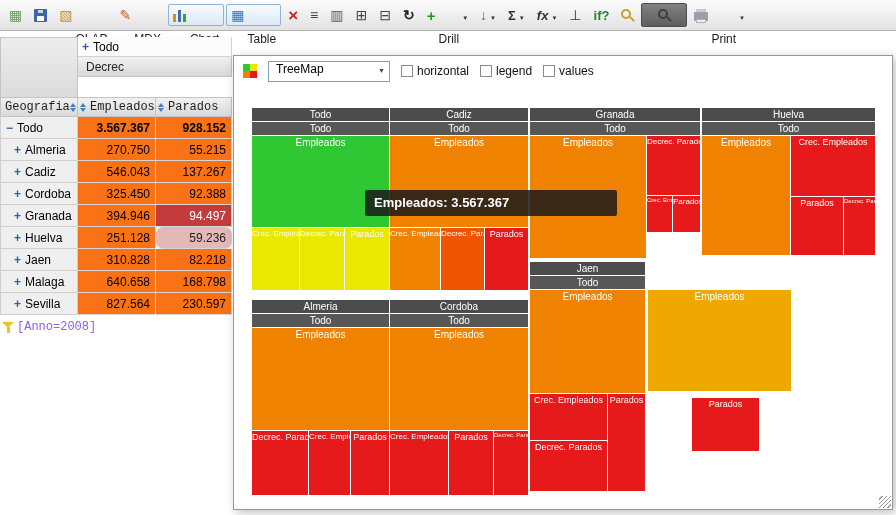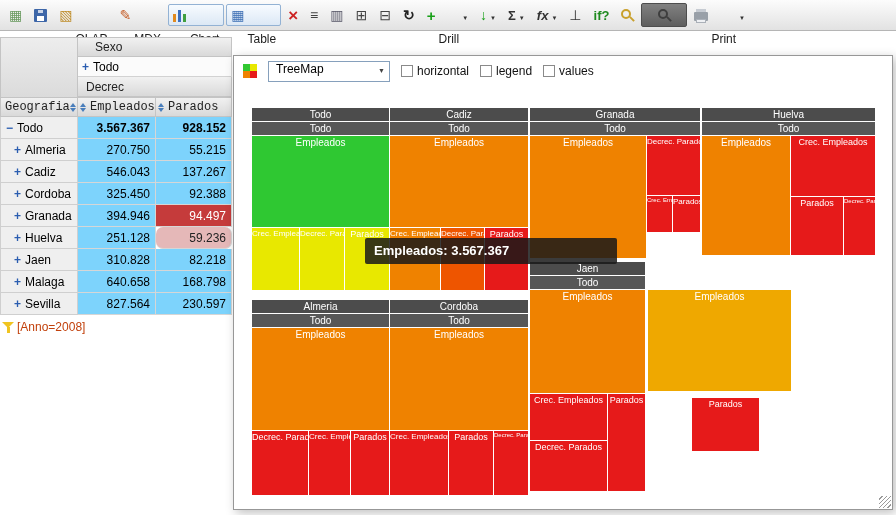--- a/index.html
+++ b/index.html
@@ -69,26 +69,26 @@
   .ch-val{gap:3px;padding-left:2px;border-left:none;}
   .sort{display:inline-block;position:relative;width:7px;height:9px;flex:none;}
   .sort::before{content:"";position:absolute;top:0;left:0;border-left:3.5px solid transparent;border-right:3.5px solid transparent;border-bottom:4px solid #4a7ebb;}
   .sort::after{content:"";position:absolute;bottom:0;left:0;border-left:3.5px solid transparent;border-right:3.5px solid transparent;border-top:4px solid #4a7ebb;}
   .p-body{position:absolute;left:0;top:80px;width:232px;}
   .prow{display:grid;grid-template-columns:78px 78px 76px;height:22px;}
   .rl{box-sizing:border-box;border:1px solid #cfcfcf;border-top:none;background:#efefef;
     display:flex;align-items:center;gap:3px;padding-left:4px;}
   .rl.child{padding-left:12px;}
   .exp{color:#2a5db0;font-weight:bold;width:9px;text-align:center;flex:none;}
-  .rv{box-sizing:border-box;border:1px solid #d6d6d6;border-top:none;border-left:none;background:#7dd3fc;
+  .rv{box-sizing:border-box;border:1px solid #d6d6d6;border-top:none;border-left:none;background:#f97316;
     display:flex;align-items:center;justify-content:flex-end;padding-right:5px;}
   .rv.bold{font-weight:bold;}
   .rv.hl-strong{background:#c53b3b;color:#fff;}
   .rv.hl-light{background:#e5b8b8;color:#222;border-radius:7px;}
-  .filter-line{position:absolute;left:2px;top:283px;display:flex;align-items:flex-end;color:#c2410c;}
+  .filter-line{position:absolute;left:2px;top:283px;display:flex;align-items:flex-end;color:#8b5cf6;font-family:Liberation Mono, monospace;}
   .funnel{position:relative;display:inline-block;width:12px;height:12px;margin-right:3px;flex:none;}
   .funnel::before{content:"";position:absolute;top:0;left:0;border-left:6px solid transparent;border-right:6px solid transparent;border-top:6px solid #f0c420;}
   .funnel::after{content:"";position:absolute;top:5px;left:4.5px;width:3px;height:6px;background:#f0c420;}
   
   .tm-window{position:absolute;left:233px;top:55px;width:660px;height:455px;box-sizing:border-box;
     background:#fff;border:1px solid #979797;box-shadow:3px 3px 10px rgba(0,0,0,.25);}
   .tm-bar{position:absolute;left:0;top:0;right:0;height:30px;display:flex;align-items:center;gap:11px;padding:0 9px;}
   .tm-icon{width:14px;height:14px;flex:none;
     background-image:linear-gradient(90deg,#32c832 0 7px,#e8e800 7px 14px),linear-gradient(90deg,#ef8200 0 7px,#e61a1a 7px 14px);
     background-size:14px 7px;background-position:0 0,0 7px;background-repeat:no-repeat;}
@@ -97,21 +97,21 @@
   .tm-select .caret::before{font-size:7px;color:#444;}
   .chk{display:flex;align-items:center;gap:4px;font-size:12px;color:#111;}
   .box{width:12px;height:12px;box-sizing:border-box;border:1px solid #8a8a8a;background:#fff;flex:none;}
   .chart-layer{position:absolute;inset:0;}
   .node{position:absolute;box-sizing:border-box;overflow:hidden;text-align:center;color:#fff;white-space:nowrap;}
   .node.header,.node.sub{background:#4c4c4c;font-size:10px;line-height:13px;}
   .node.sub{background:#575757;}
   .node.cell{padding-top:1px;line-height:1.15;}
   .tooltip{position:absolute;left:131px;top:134px;width:252px;height:26px;box-sizing:border-box;
     background:rgba(25,25,25,.85);color:#fff;font-weight:bold;font-size:13px;line-height:26px;
-    padding-left:9px;border-radius:2px;z-index:10;margin-top:48px;}
+    padding-left:9px;border-radius:2px;z-index:10;}
   .resize{position:absolute;right:1px;bottom:1px;width:12px;height:12px;
     background:repeating-linear-gradient(135deg,transparent 0 2px,#9a9a9a 2px 3px);}
 </style>
 </head>
 <body>
 
 <div class="app">
 
   <div class="toolbar" id="toolbar">
       <div class="tb-btn">
@@ -186,21 +186,20 @@
       <div class="tb-btn">
         <span class="icon i-printer"></span>
         <span class="lbl">Print</span>
         <span class="caret"></span>
       </div>
     </div>
 
   <div class="pivot">
     <div class="corner"></div>
     <div class="top-rows">
-      <div class="hcell sexo">Sexo</div>
       <div class="mcell">
         <span class="exp">+</span>
         <span>Todo</span>
       </div>
       <div class="hcell medidas">Decrec</div>
     </div>
     <div class="col-headers">
       <div class="hcell ch ch-geo">
         <span>Geografia</span>
         <span class="sort"></span>

